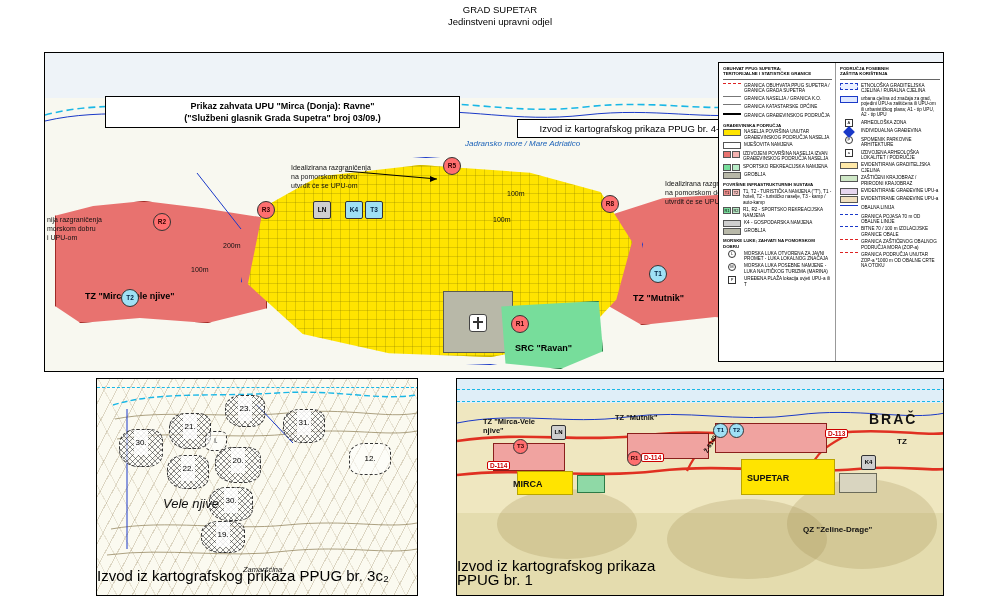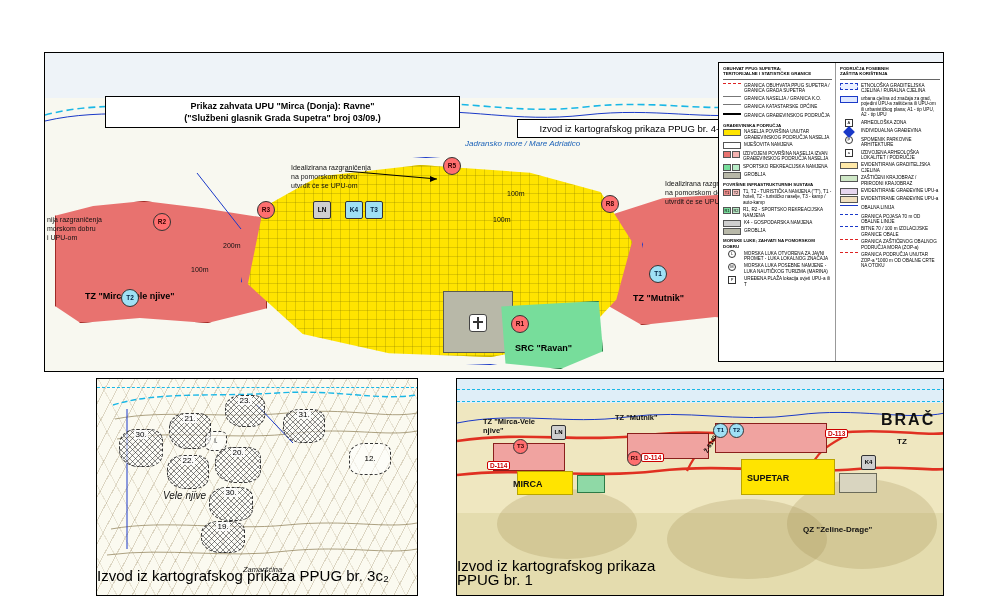--- a/index.html
+++ b/index.html
@@ -243,21 +243,21 @@
     background-image:
       repeating-linear-gradient(45deg, rgba(0,0,0,.45) 0 .7px, transparent .7px 4px),
       repeating-linear-gradient(-45deg, rgba(0,0,0,.45) 0 .7px, transparent .7px 4px);
     font-size: 8px;
     text-align: center;
     border-radius: 40% 30% 35% 45%;
   }
   .parcel span {
     display: inline-block;
     background: rgba(255,255,255,.85);
-    padding: 0 1px;
+    padding: 8px 1px;
   }
   .plain-parcel {
     position: absolute;
     border: 1px dashed #333;
     border-radius: 38% 28% 40% 30%;
     background: rgba(255,255,255,.5);
     font-size: 8px;
     text-align: center;
   }
   .panel-caption {
@@ -317,20 +317,22 @@
   }
   .sea-dash {
     position: absolute;
     border-top: 1.4px dashed #19b7e6;
   }
 </style>
 </head>
 <body>
 
 <div class="doc-header">
+  <div class="line1">GRAD SUPETAR</div>
+  <div class="line2">Jedinstveni upravni odjel</div>
 </div>
 
 <div class="panel" id="main-panel">
   <div class="main-map-bg"></div>
 
   <div class="coast">
     <svg width="900" height="50" viewBox="0 0 900 50">
       <path d="M0,34 C60,18 120,30 180,22 C250,12 300,30 360,24 C420,18 470,34 540,26 C610,18 660,32 720,24 C780,16 840,28 900,20" fill="none" stroke="#19b7e6" stroke-width="1.6" stroke-dasharray="7,4"></path>
       <path d="M0,40 C60,26 120,38 180,30 C250,20 300,38 360,32 C420,26 470,42 540,34 C610,26 660,40 720,32 C780,24 840,36 900,28" fill="none" stroke="#1a39c8" stroke-width="1"></path>
     </svg>
@@ -615,21 +617,21 @@
   <div class="parcel" style="left:72px; top:34px; width:40px; height:34px;"><span>21.</span></div>
   <div class="parcel" style="left:70px; top:76px; width:40px; height:32px;"><span>22.</span></div>
   <div class="parcel" style="left:128px; top:16px; width:38px; height:30px;"><span>23.</span></div>
   <div class="parcel" style="left:186px; top:30px; width:40px; height:32px;"><span>31.</span></div>
   <div class="parcel" style="left:118px; top:68px; width:44px; height:34px;"><span>20.</span></div>
   <div class="parcel" style="left:112px; top:108px; width:42px; height:32px;"><span>30.</span></div>
   <div class="parcel" style="left:104px; top:142px; width:42px; height:30px;"><span>19.</span></div>
   <div class="plain-parcel" style="left:252px; top:64px; width:40px; height:30px; line-height:30px;"><span>12.</span></div>
   <div class="plain-parcel" style="left:108px; top:52px; width:20px; height:18px; line-height:18px; font-size:7px;"><span>i.</span></div>
 
-  <div class="mlabel" style="left:66px; top:112px; font-style:italic; font-size:10px;">Vele njive</div>
+  <div class="mlabel" style="left:66px; top:120px; font-style:italic; font-size:13px;">Vele njive</div>
   <div class="mlabel" style="left:146px; top:186px; font-style:italic; font-size:7.5px;">Zamaršćina</div>
 
   <div class="panel-caption" style="top:188px;">Izvod iz kartografskog prikaza PPUG br. 3c₂</div>
 </div>
 
 <div class="panel" id="panel-ppug1">
   <div class="ppug-bg"></div>
 
   <div class="ppug-hill" style="left:40px; top:110px; width:140px; height:70px;"></div>
   <div class="ppug-hill" style="left:210px; top:120px; width:160px; height:80px;"></div>
@@ -649,21 +651,21 @@
   <div class="town" style="left:36px; top:64px; width:70px; height:26px;"></div>
   <div class="town" style="left:170px; top:54px; width:80px; height:24px;"></div>
   <div class="town" style="left:258px; top:44px; width:110px; height:28px;"></div>
   <div class="town yellow" style="left:60px; top:92px; width:54px; height:22px;"></div>
   <div class="town yellow" style="left:284px; top:80px; width:92px; height:34px;"></div>
   <div class="town green" style="left:120px; top:96px; width:26px; height:16px;"></div>
   <div class="town grey" style="left:382px; top:94px; width:36px; height:18px;"></div>
 
   <div class="place-label" style="left:56px; top:100px;">MIRCA</div>
   <div class="place-label" style="left:290px; top:94px;">SUPETAR</div>
-  <div class="place-label" style="left:424px; top:32px; font-size:16px; letter-spacing:2px;">BRAČ</div>
+  <div class="place-label" style="left:412px; top:32px; font-size:14px; letter-spacing:2px;">BRAČ</div>
 
   <div class="mlabel" style="left:26px; top:38px; font-weight:bold; font-size:7.5px; width:66px;">
     <span>TZ "Mirca-Vele njive"</span>
   </div>
   <div class="mlabel" style="left:158px; top:34px; font-weight:bold; font-size:7.5px;">TZ "Mutnik"</div>
   <div class="mlabel" style="left:440px; top:58px; font-weight:bold; font-size:8px;">TZ</div>
   <div class="mlabel" style="left:346px; top:146px; font-weight:bold; font-size:8px;">QZ "Zeline-Drage"</div>
 
   <div class="road-badge" style="left:30px; top:82px;">D-114</div>
   <div class="road-badge" style="left:184px; top:74px;">D-114</div>

